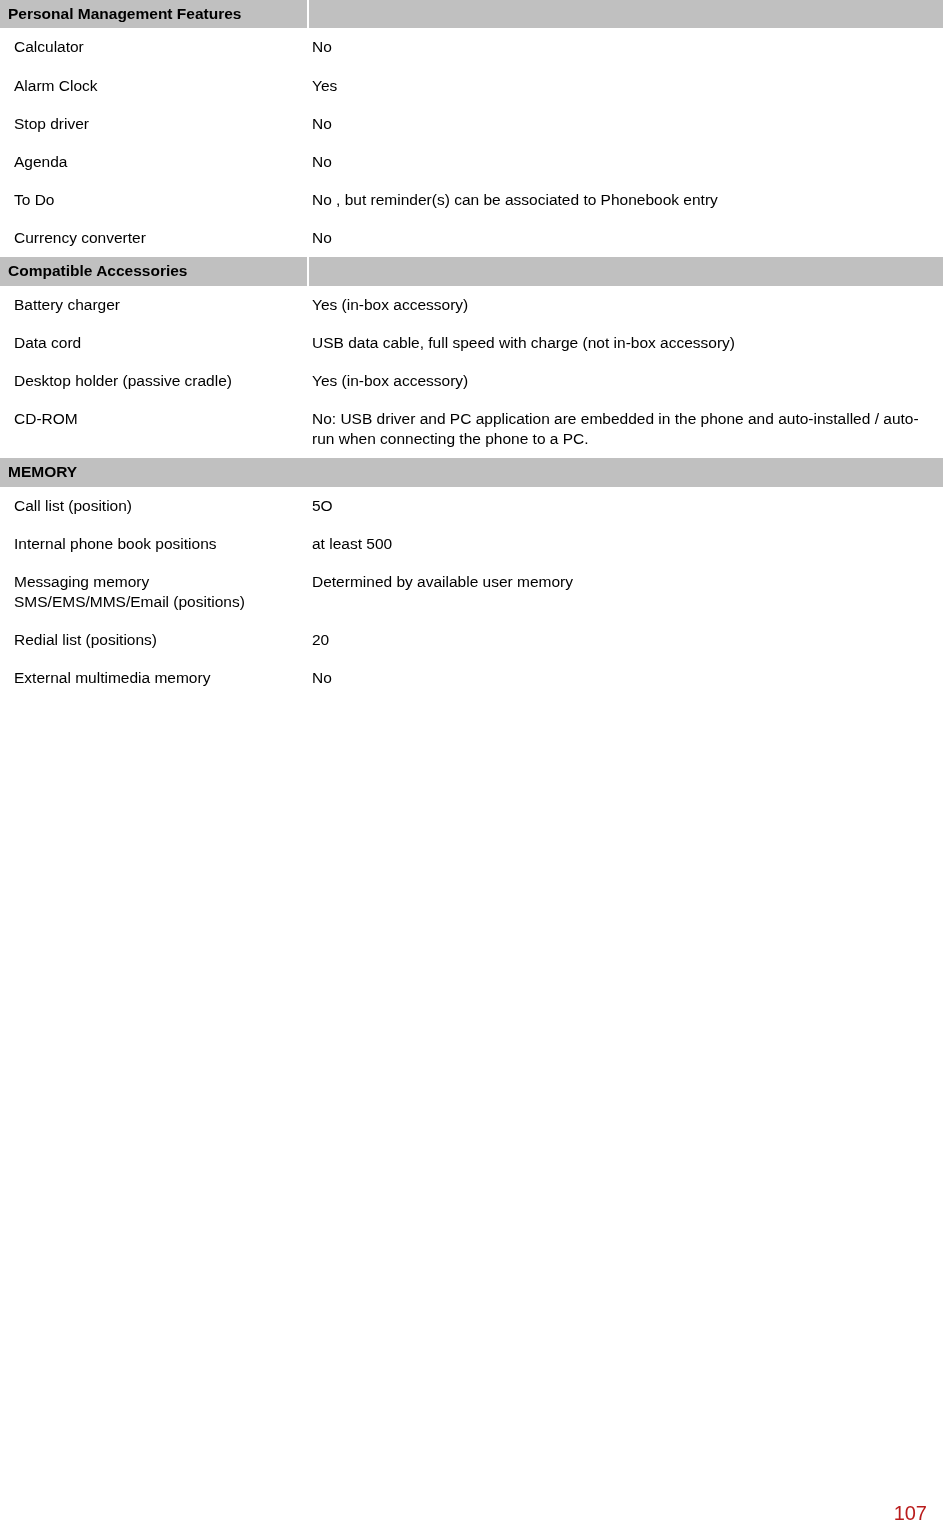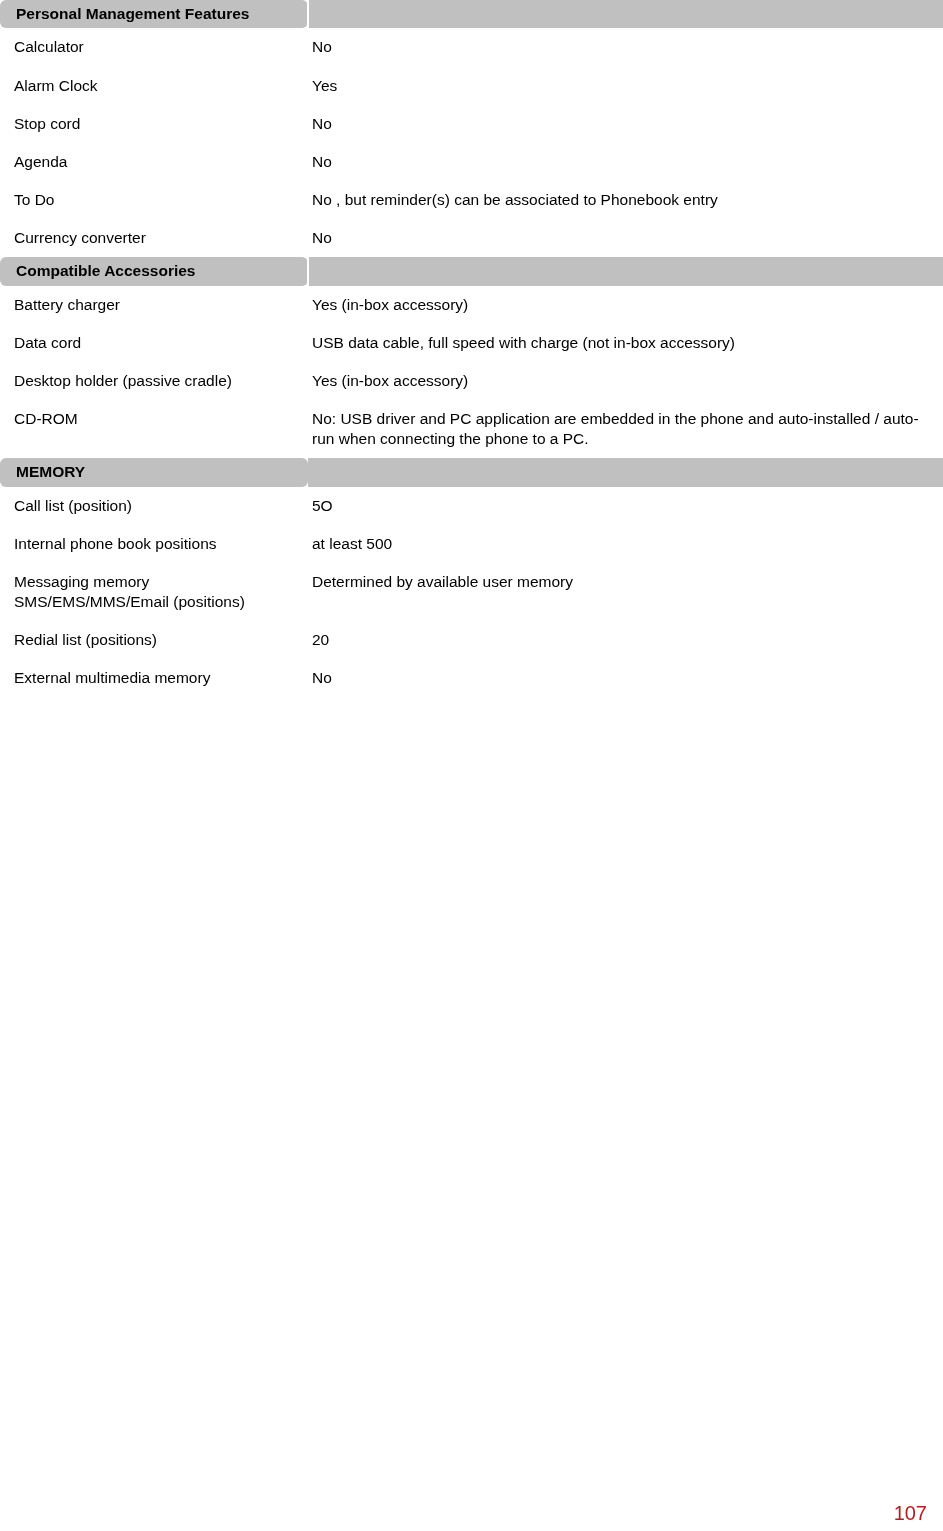--- a/index.html
+++ b/index.html
@@ -34,22 +34,21 @@
   tr.section-header > td {
     background: #c0c0c0;
     font-weight: bold;
     font-size: 15.5px;
     line-height: 1.25;
     padding: 4px 0 5px 4px;
     vertical-align: middle;
     border: none;
   }
   tr.section-header > td.hdr-label {
-    padding-left: 16px;
-    border-radius: 6px;
+    padding-left: 8px;
   }
   tr.section-header > td.hdr-filler {
     padding: 0;
   }
   
   tr.section-header.with-divider > td.hdr-filler {
     border-left: 2px solid #ffffff;
   }
 
   
@@ -98,21 +97,21 @@
         </tr>
         <tr class="data-row">
           <td class="cell-label">Calculator</td>
           <td class="cell-value nowrap-value">No</td>
         </tr>
         <tr class="data-row">
           <td class="cell-label">Alarm Clock</td>
           <td class="cell-value nowrap-value">Yes</td>
         </tr>
         <tr class="data-row">
-          <td class="cell-label">Stop cord</td>
+          <td class="cell-label">Stop driver</td>
           <td class="cell-value nowrap-value">No</td>
         </tr>
         <tr class="data-row">
           <td class="cell-label">Agenda</td>
           <td class="cell-value nowrap-value">No</td>
         </tr>
         <tr class="data-row">
           <td class="cell-label">To Do</td>
           <td class="cell-value nowrap-value">No , but reminder(s) can be associated to Phonebook entry</td>
         </tr>

